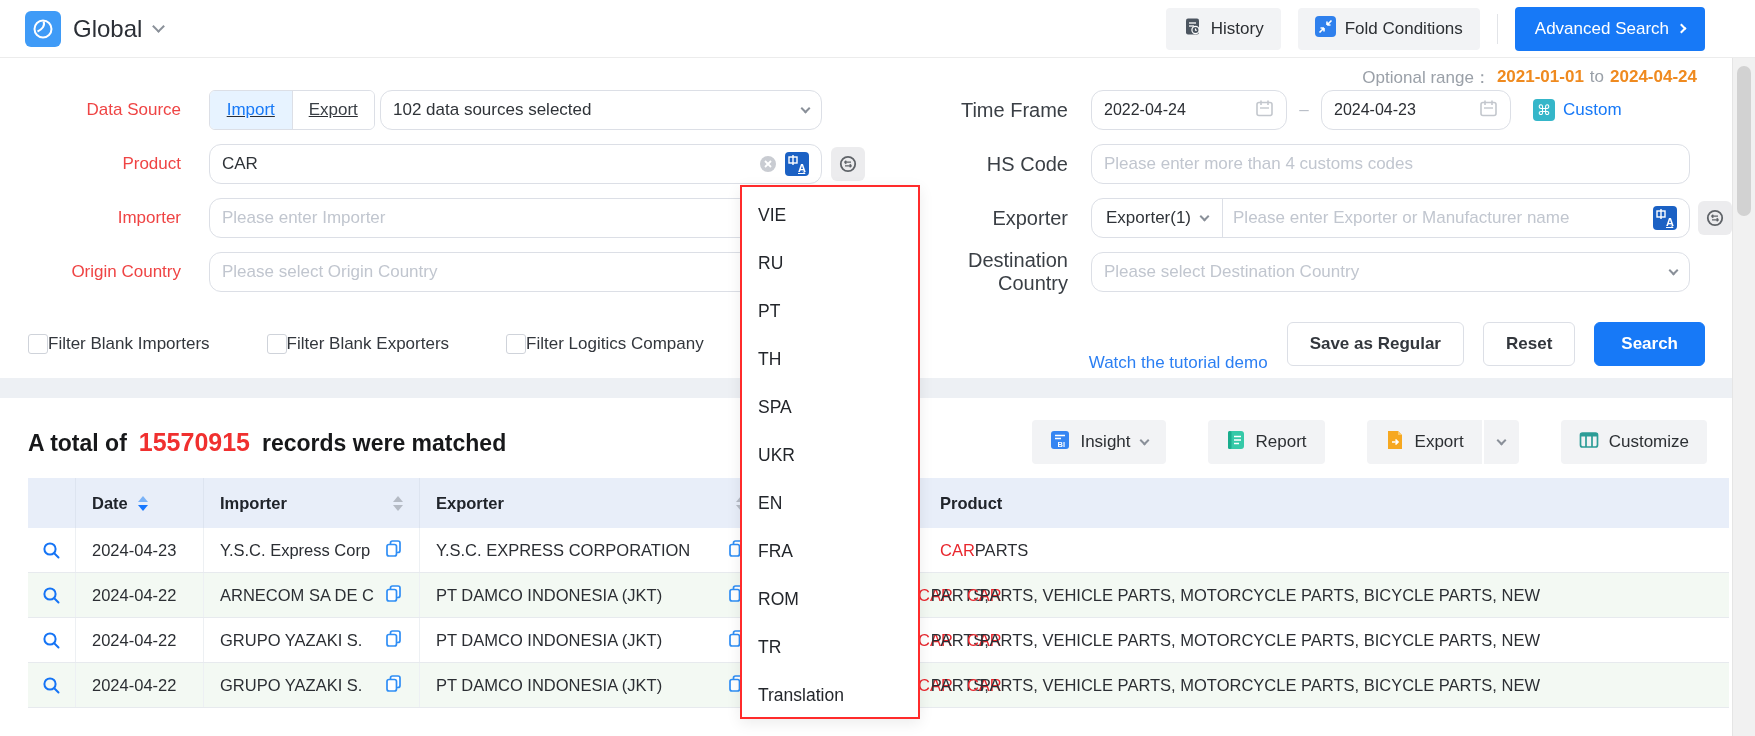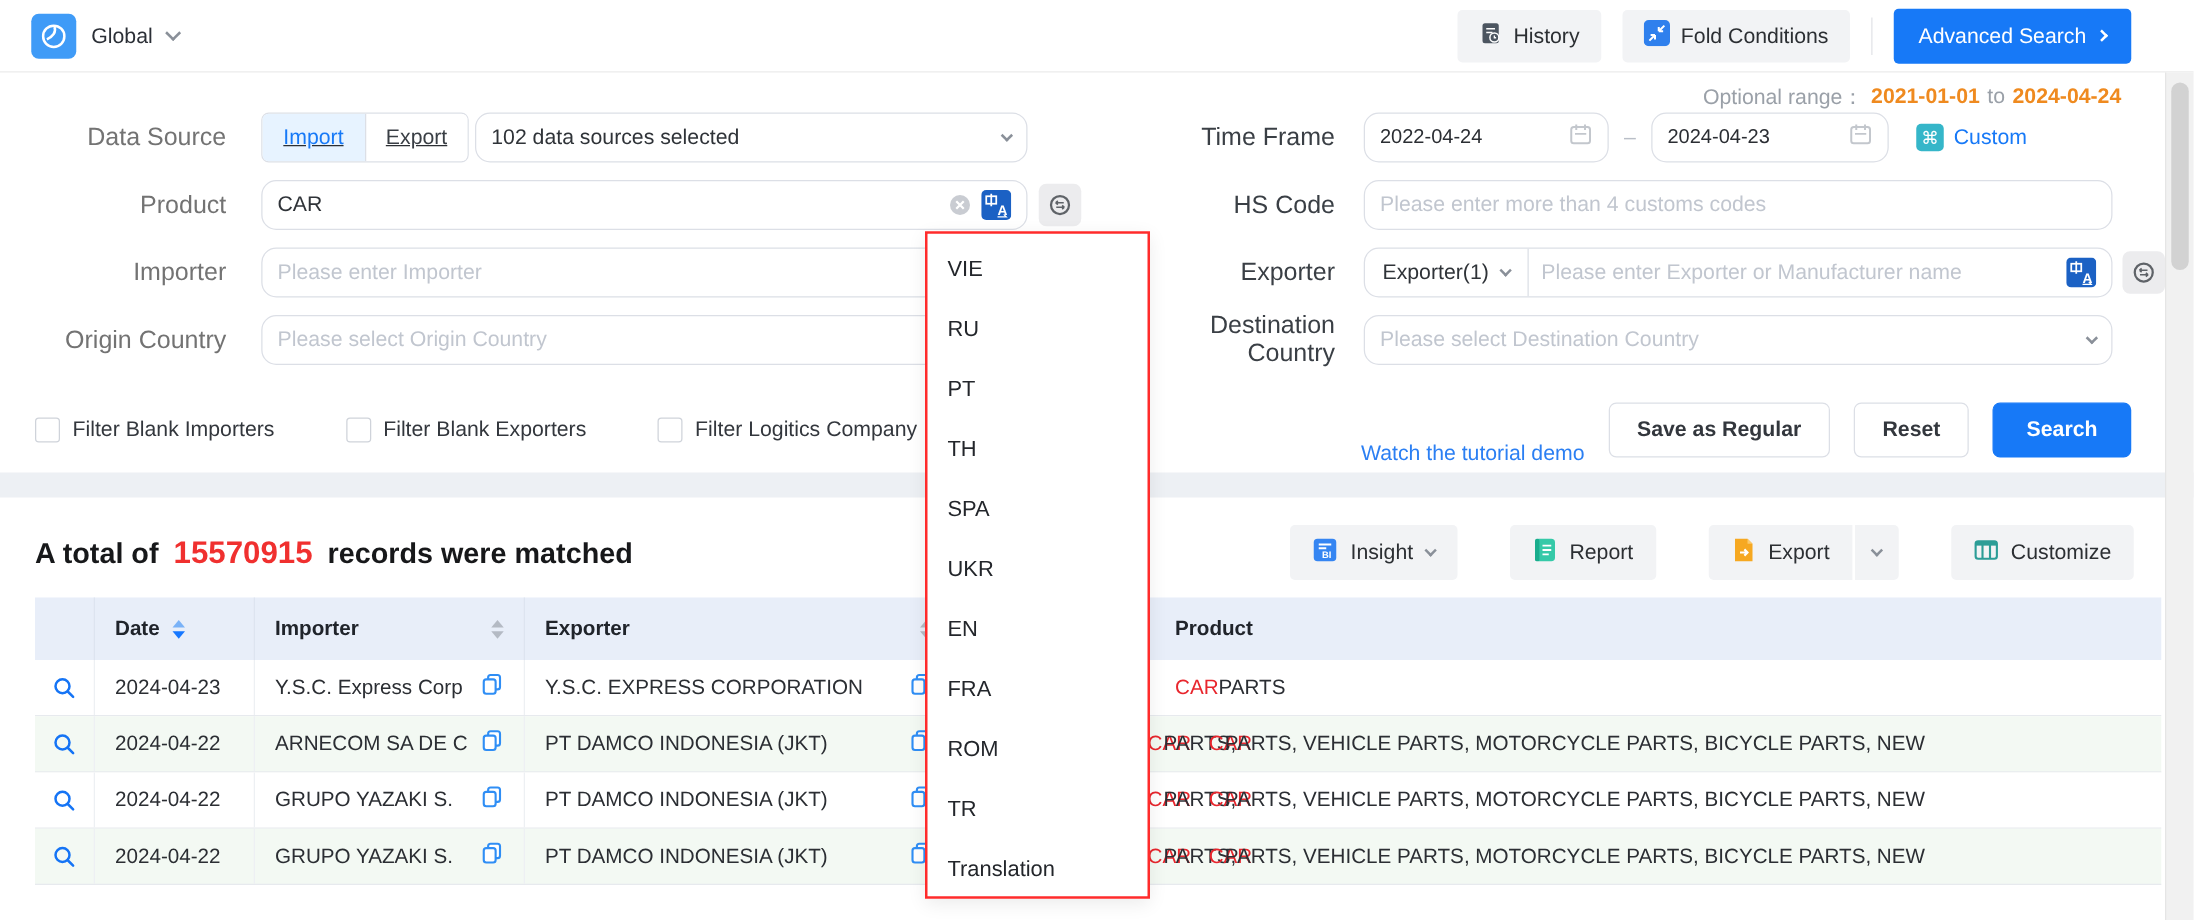--- a/index.html
+++ b/index.html
@@ -6,40 +6,40 @@
   html,body { width:1755px; height:736px; overflow:hidden; background:#fff;
     font-family:"Liberation Sans","DejaVu Sans",sans-serif; color:#2b2e33; }
   .page { position:relative; width:1755px; height:736px; background:#fff; }
 
   
   .topbar { height:58px; display:flex; align-items:center; padding:0 50px 0 25px;
     border-bottom:1px solid #ececec; background:#fff; }
   .brand { display:flex; align-items:center; gap:12px; }
   .logo { width:36px; height:36px; border-radius:6px; background:#3f9bf7;
     display:flex; align-items:center; justify-content:center; }
-  .brand-label { font-size:17px; color:#2b2f36; }
+  .brand-label { font-size:24px; color:#2b2f36; }
   .chev { display:inline-block; width:9px; height:9px; border-right:2px solid #8a9099;
     border-bottom:2px solid #8a9099; transform:rotate(45deg); margin-top:-4px; }
   .chev.sm { width:7px; height:7px; }
   .topbar-actions { margin-left:auto; display:flex; align-items:center; gap:17px; }
   .tb-btn { height:42px; border:none; border-radius:4px; background:#f2f3f5; color:#2c2f33;
     font-size:17px; display:flex; align-items:center; gap:9px; padding:0 17px; cursor:pointer;
     font-family:inherit; }
   .vdiv { width:1px; height:30px; background:#e2e4e8; }
   .tb-btn.primary { background:#1779f7; color:#fff; padding:0 20px; height:44px; }
   .chev.right { border-color:#fff; transform:rotate(-45deg); margin-top:0; }
 
   
   .form { padding-top:6px; }
   .optional-row { height:26px; display:flex; align-items:center; justify-content:flex-end;
     padding-right:52px; font-size:17px; }
   .optional-row .gray { color:#9aa0a8; }
   .optional-row b { color:#ef8a1f; font-weight:bold; margin:0 6px; }
   .frow { display:flex; align-items:center; height:40px; margin-bottom:14px; }
-  .flabel-l { width:181px; text-align:right; padding-right:0; font-size:20px; color:#737373; }
+  .flabel-l { width:181px; text-align:right; padding-right:0; font-size:17px; color:#ef4444; }
   .lpad { width:28px; }
   .lfield { width:613px; display:flex; align-items:center; }
   .licon { width:78px; display:flex; align-items:center; padding-left:9px; }
   .flabel-r { width:168px; text-align:right; font-size:20px; color:#3a3f45; }
   .rpad { width:23px; }
   .rfield { width:599px; display:flex; align-items:center; }
   .ricon { flex:1; display:flex; align-items:center; padding-left:8px; }
 
   .field { border:1px solid #dcdfe6; border-radius:12px; height:40px; background:#fff;
     display:flex; align-items:center; padding:0 12px; gap:8px; }
@@ -65,21 +65,21 @@
   .custom span.t { color:#1779f7; font-size:17px; }
   .scope { display:flex; align-items:center; gap:10px; padding-right:14px; margin-right:2px;
     border-right:1px solid #dcdfe6; height:100%; cursor:pointer; white-space:nowrap;
     font-size:17px; color:#2f3338; }
   .gray-ic { width:34px; height:34px; border-radius:6px; background:#ececee;
     display:flex; align-items:center; justify-content:center; cursor:pointer; }
 
   .bottom-row { display:flex; align-items:center; height:44px; margin-top:30px;
     padding:0 50px 0 28px; }
   .cb-group { display:flex; align-items:center; gap:57px; }
-  .cb-item { display:flex; align-items:center; gap:10px; font-size:17px; color:#33373d;
+  .cb-item { display:flex; align-items:center; font-size:17px; color:#33373d;
     cursor:pointer; }
   .cb { width:20px; height:20px; border:1px solid #cfd3da; border-radius:3px; background:#fff; }
   .link { margin-left:auto; color:#2b7ff3; font-size:17px; cursor:pointer;margin-top:37px; }
   .btn { height:44px; border-radius:6px; border:1px solid #dcdfe6; background:#fff;
     font-size:17px; color:#33373d; padding:0 22px; cursor:pointer; font-family:inherit; }
   .btn.primary { background:#1779f7; border-color:#1779f7; color:#fff; padding:0 26px; }
   .bottom-row .btn { margin-left:19px;font-weight:bold; }
 
   .band { height:20px; background:#edf0f4; margin-top:12px; }
 

